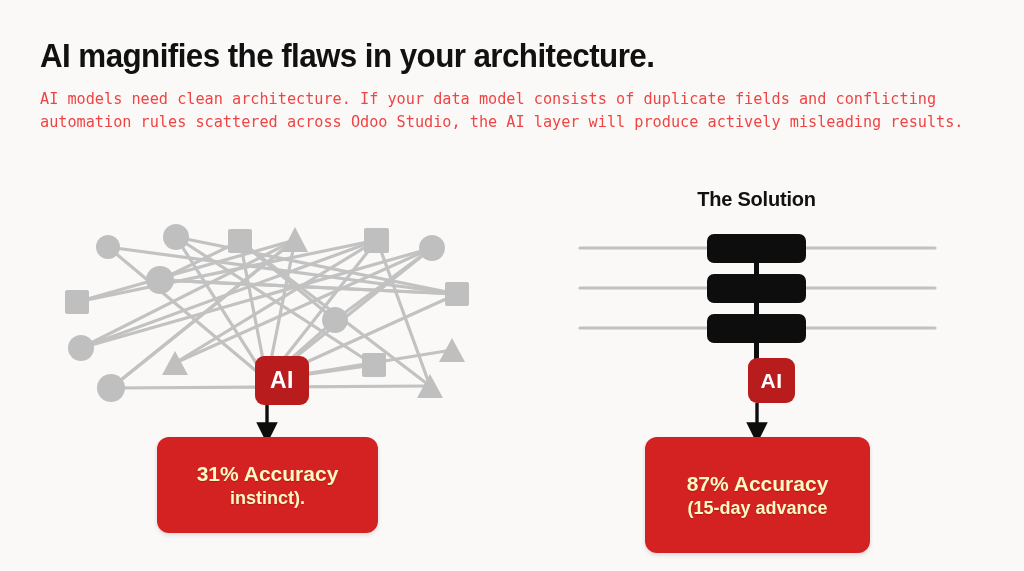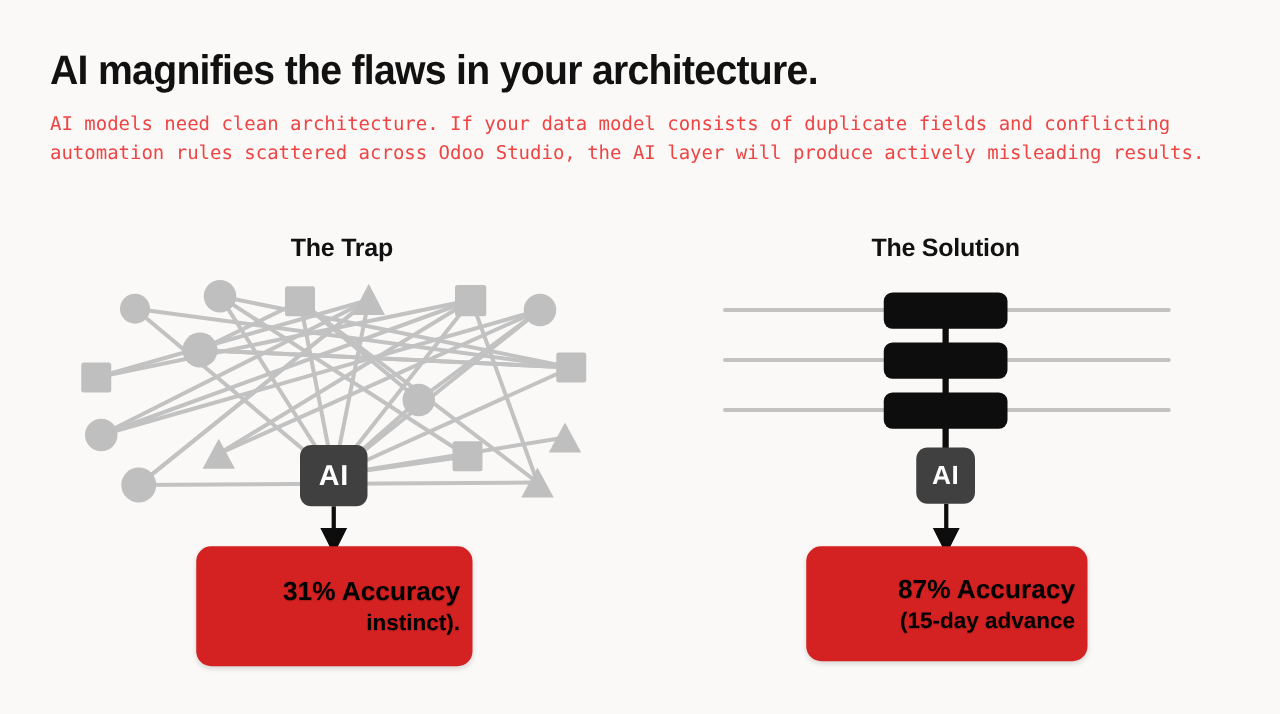--- a/index.html
+++ b/index.html
@@ -74,29 +74,30 @@
     top: 0;
     left: 0;
     width: 1024px;
     height: 571px;
     pointer-events: none;
   }
 
   
   .ai-badge {
     position: absolute;
-    background: #404040;
+    background: #b91c1c;
     border-radius: 9px;
     color: #ffffff;
     font-family: "Liberation Sans", sans-serif;
     font-weight: 700;
     display: flex;
     align-items: center;
     justify-content: center;
     letter-spacing: 0.5px;
+    margin-left: 15px;
   }
   .ai-badge.left {
     left: 240px;
     top: 356px;
     width: 54px;
     height: 49px;
     font-size: 23px;
   }
   .ai-badge.right {
     left: 733px;
@@ -104,33 +105,33 @@
     width: 47px;
     height: 45px;
     font-size: 21px;
   }
 
   
   .result-box {
     position: absolute;
     background: #d42121;
     border-radius: 12px;
-    color: #000000;
+    color: #fef9c3;
     text-align: center;
     font-family: "Liberation Sans", sans-serif;
     display: flex;
     flex-direction: column;
-    align-items: flex-end;
+    align-items: center;
     justify-content: center;
     box-shadow: 0 2px 4px rgba(0,0,0,0.13);
     padding: 0 10px;
     box-sizing: border-box;
   }
   .result-box.left  { left: 157px; top: 437px; width: 221px; height: 96px; }
-  .result-box.right { left: 645px; top: 437px; width: 225px; height: 92px; }
+  .result-box.right { left: 645px; top: 437px; width: 225px; height: 116px; }
 
   .result-headline {
     font-weight: 700;
     font-size: 21px;
     line-height: 26px;
     text-shadow: 0 1px 1px rgba(0,0,0,0.18);
   }
   .result-sub {
     font-weight: 700;
     font-size: 18px;
@@ -159,21 +160,20 @@
   .sc3 { top: 340px;  height: 22px; }
 </style>
 </head>
 <body>
 
 <div id="slide">
 
   <div class="headline">AI magnifies the flaws in your architecture.</div>
   <div class="subcopy">AI models need clean architecture. If your data model consists of duplicate fields and conflicting automation rules scattered across Odoo Studio, the AI layer will produce actively misleading results.</div>
 
-  <div class="col-title left">The Trap</div>
   <div class="col-title right">The Solution</div>
 
   <svg class="diagram" viewBox="0 0 1024 571" xmlns="http://www.w3.org/2000/svg">
 
     <g stroke="#c2c2c2" stroke-width="3.2" fill="none" stroke-linecap="round">
       <line x1="108" y1="247" x2="267" y2="380"></line>
       <line x1="108" y1="247" x2="457" y2="294"></line>
       <line x1="176" y1="237" x2="267" y2="380"></line>
       <line x1="176" y1="237" x2="374" y2="365"></line>
       <line x1="240" y1="241" x2="160" y2="280"></line>

